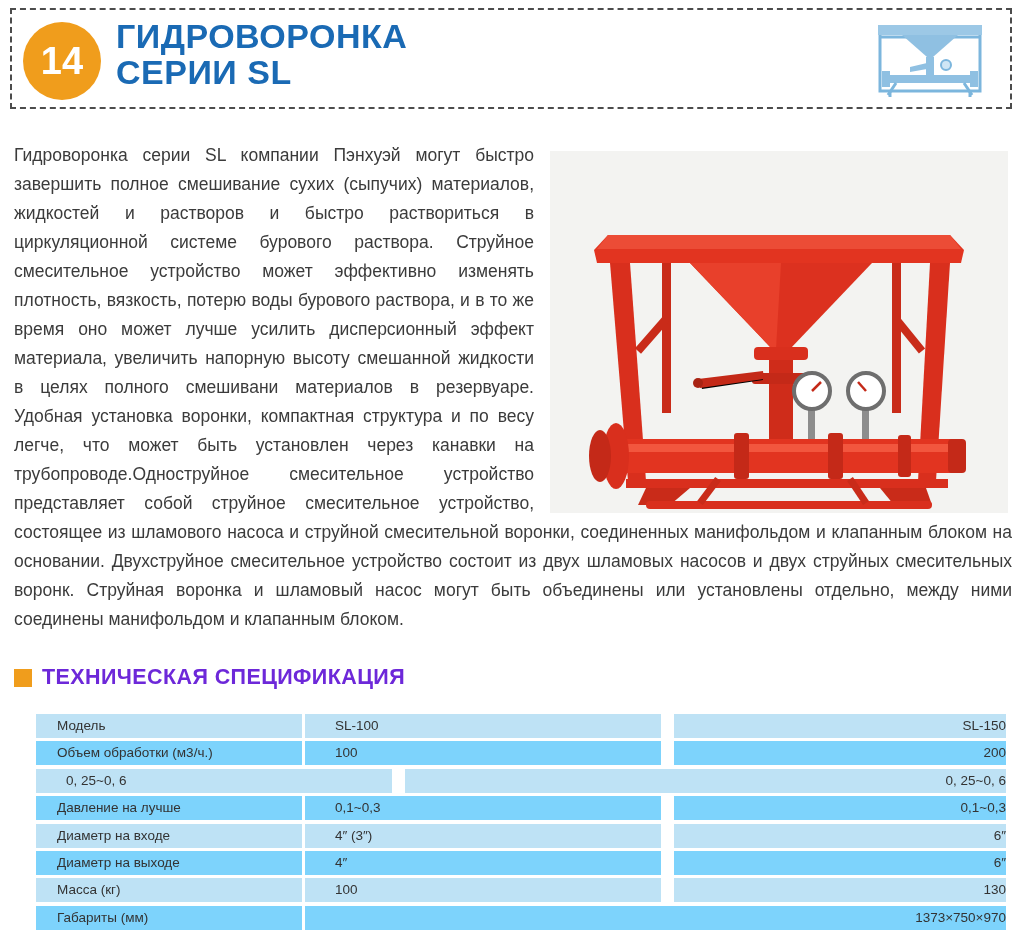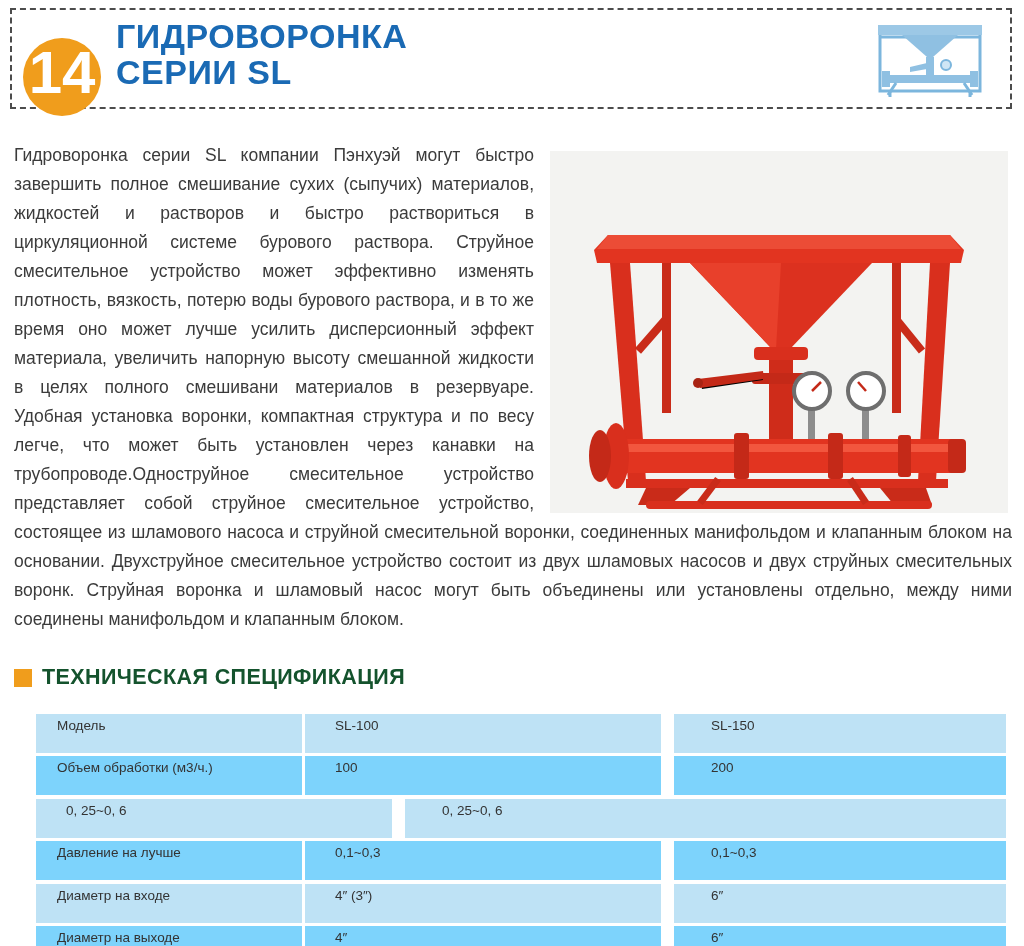--- a/index.html
+++ b/index.html
@@ -3,48 +3,48 @@
 <meta charset="utf-8">
 <style>
   * { margin:0; padding:0; box-sizing:border-box; }
   html,body { width:1024px; height:946px; background:#ffffff;
               font-family:"Liberation Sans", sans-serif; }
   .page { position:relative; width:1024px; height:946px; background:#fff; overflow:hidden; }
 
   
   .header-box { position:absolute; left:10px; top:8px; width:1002px; height:101px;
                 border:2px dashed #4c4c4c; background:#fff; }
-  .badge { position:absolute; left:11px; top:28px; width:78px; height:78px;
+  .badge { position:absolute; left:11px; top:12px; width:78px; height:78px;
            border-radius:50%; background:#F09D1C; color:#fff;
-           display:flex; align-items:flex-start; justify-content:center;
-           font-size:60px; font-weight:bold; }
+           display:flex; align-items:center; justify-content:center;
+           font-size:38px; font-weight:bold; }
   .title-block { position:absolute; left:104px; top:8px; color:#1A6AB4;
                  font-weight:bold; font-size:34px; line-height:36px; letter-spacing:.5px; }
   .schematic { position:absolute; right:16px; top:5px; width:128px; height:89px; }
 
   
   .intro { position:absolute; left:14px; top:141px; width:998px;
            font-size:17.5px; line-height:29px; color:#3b3b3b; text-align:justify; }
   .photo-wrap { float:right; width:462px; height:372px; margin-left:16px; margin-bottom:4px;
                 padding-top:10px; }
   .photo-wrap svg { display:block; }
 
   
   .section-head { position:absolute; left:14px; top:665px; display:flex;
                   align-items:center; gap:10px; }
   .bullet { width:18px; height:18px; background:#F09D1C; }
-  .section-title { color:#14532d; font-weight:bold; font-size:21.5px; letter-spacing:.4px; }
+  .section-title { color:#6d28d9; font-weight:bold; font-size:21.5px; letter-spacing:.4px; }
 
   
   .spec-table { position:absolute; left:36px; top:714px; width:970px; }
-  .spec-row { display:flex; height:39px; margin-bottom:3.4px; }
+  .spec-row { display:flex; height:24px; margin-bottom:3.4px; }
   .spec-row > div { line-height:24px; font-size:13.5px; color:#333; white-space:nowrap; }
   .c1 { width:266px; padding-left:21px; margin-right:3px; }
   .c2 { width:356px; padding-left:30px; margin-right:13px; }
-  .c3 { flex:1; padding-left:37px; }
+  .c3 { flex:1; padding-left:37px;text-align:right; }
   .r-blue > div { background:#BEE2F5; }
   .r-gray > div { background:#7dd3fc; }
 </style>
 </head>
 <body>
 
 <div class="page">
 
   <div class="header-box">
     <div class="badge">

